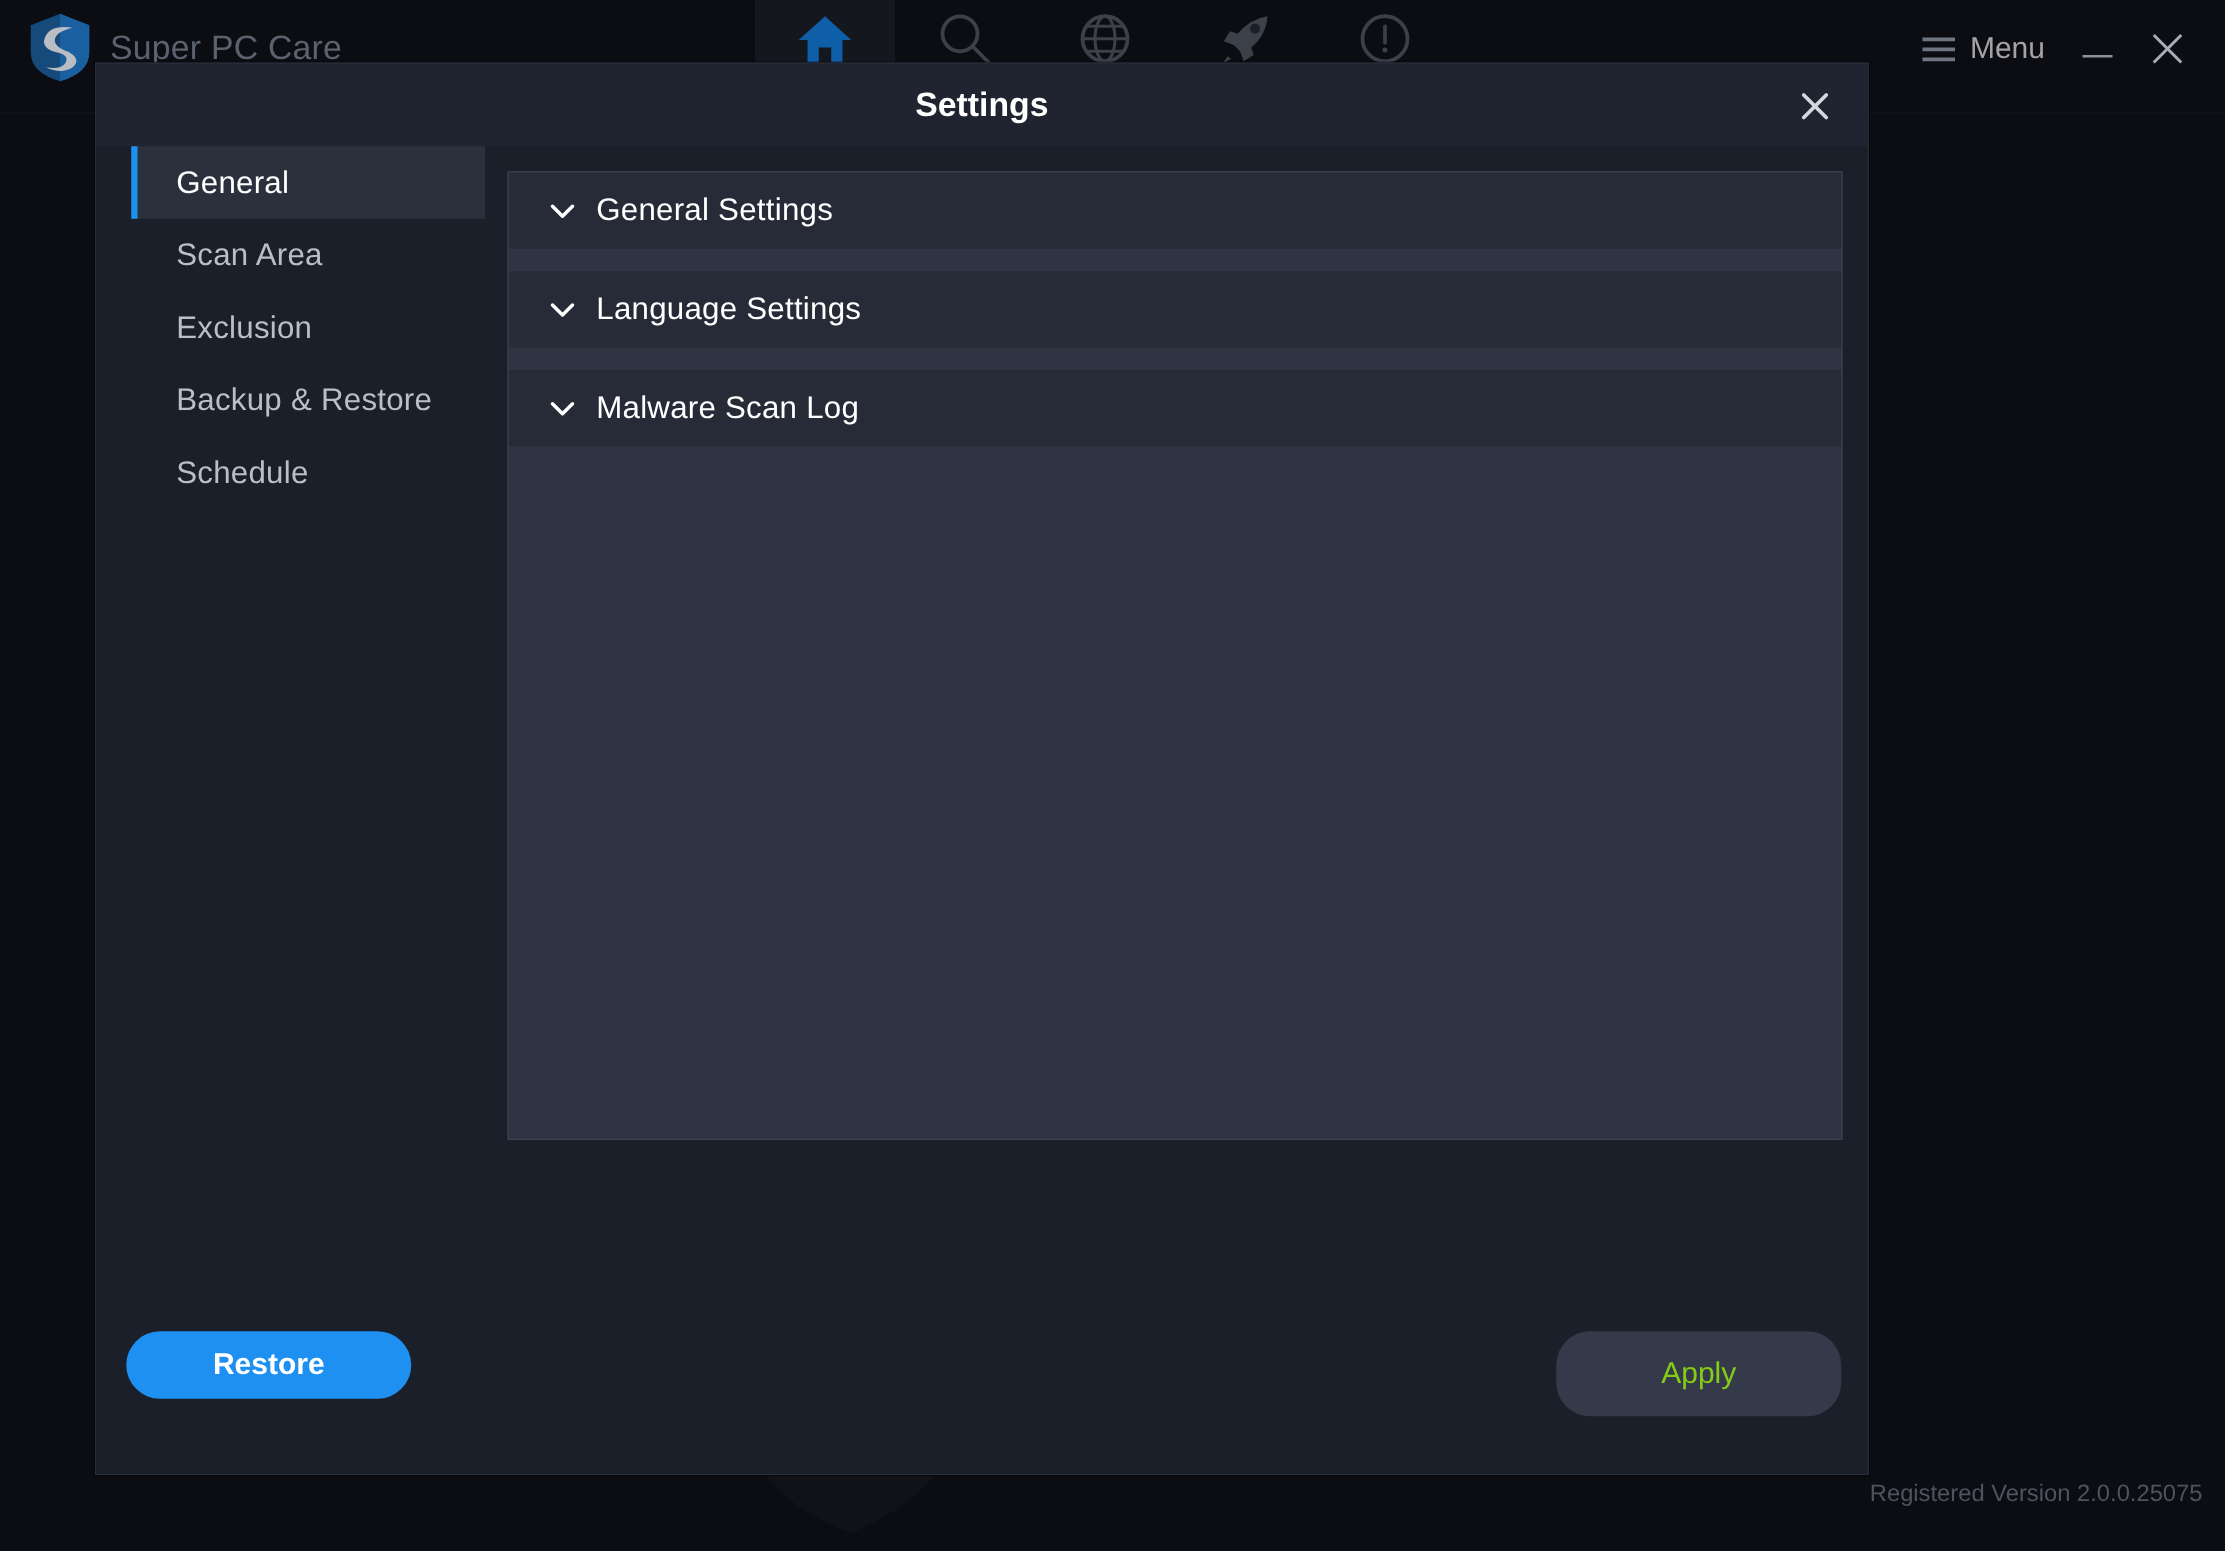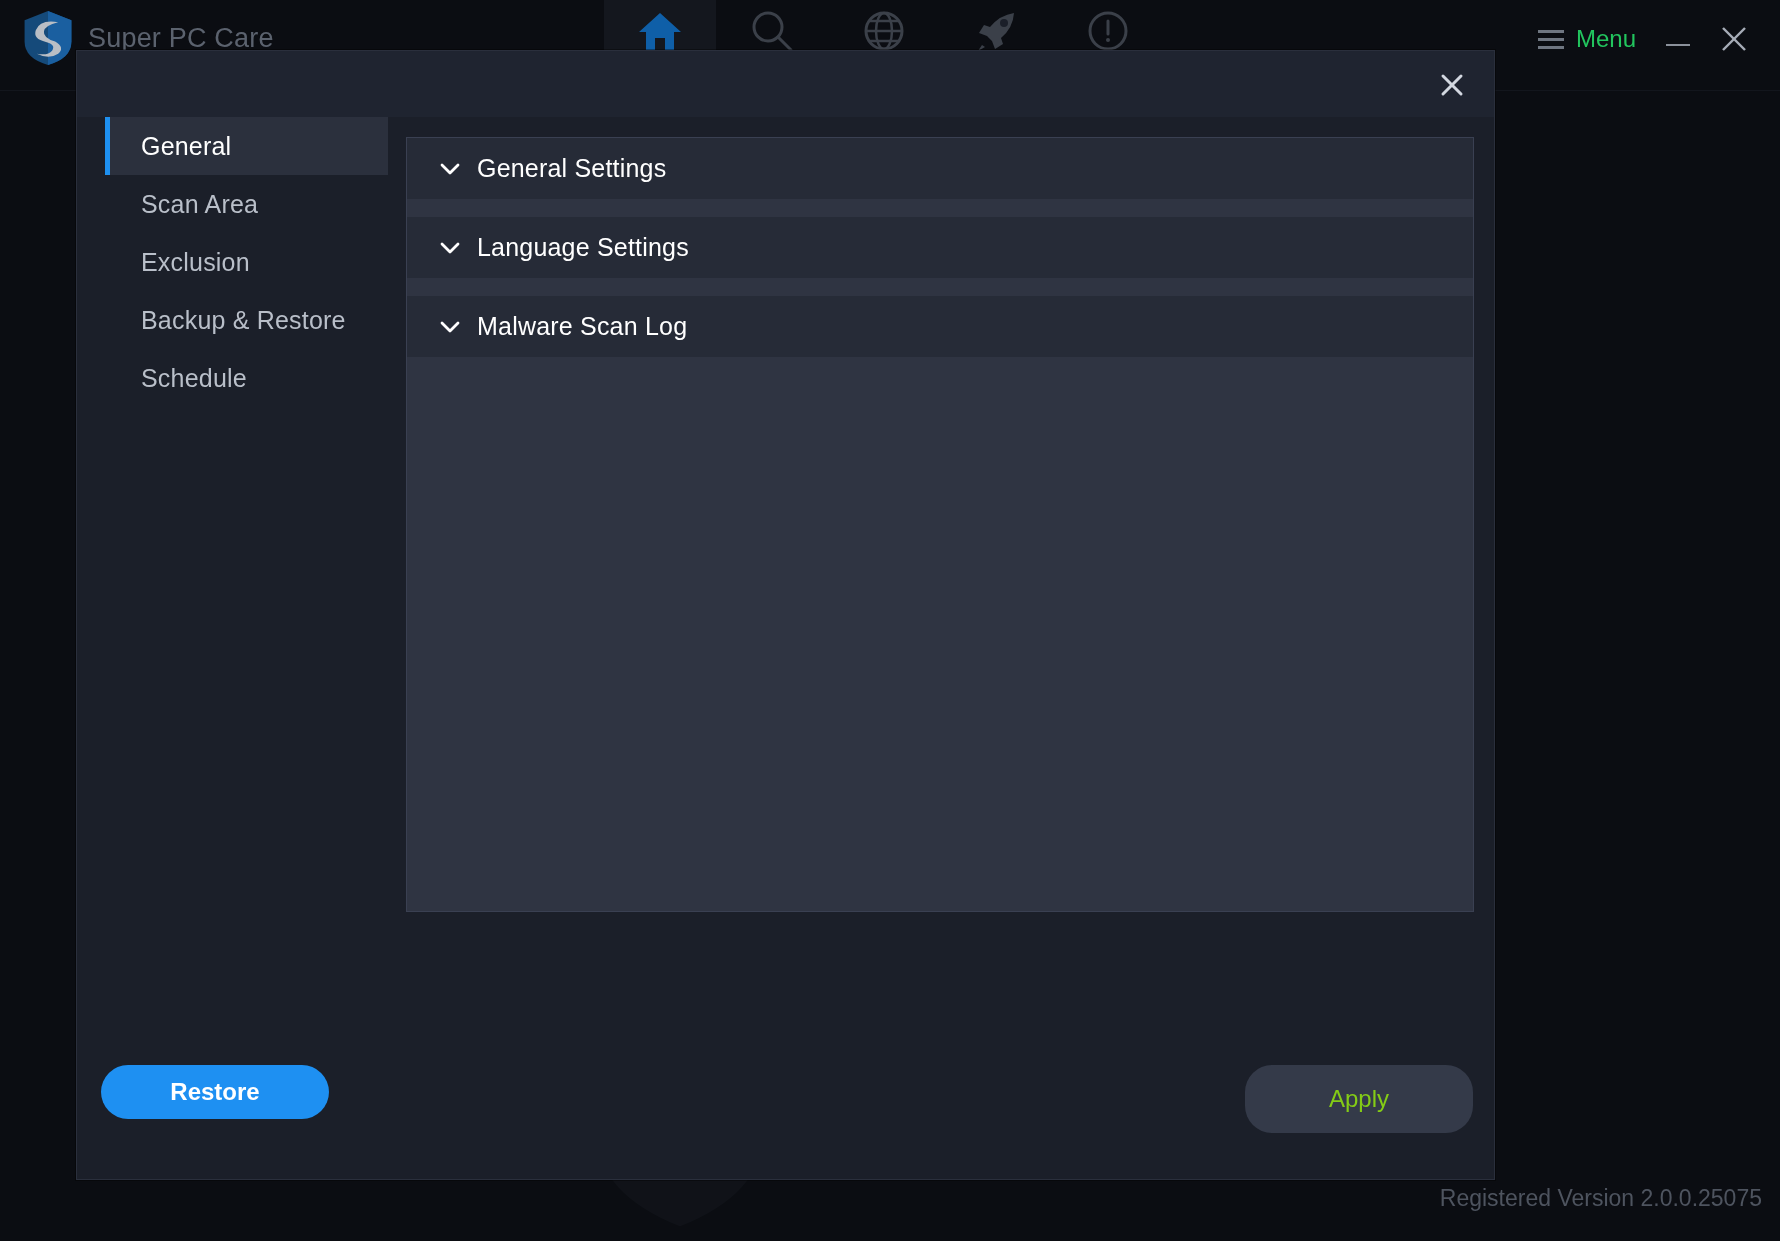--- a/index.html
+++ b/index.html
@@ -80,21 +80,21 @@
     right: 18px; top: 16px;
     display: flex;
     align-items: center;
     gap: 0px;
   }
   .menu-btn {
     display: flex;
     align-items: center;
     gap: 12px;
     padding: 6px 14px;
-    color: #22c55e;
+    color: #a3a3a3;
     font-size: 24px;
   }
   .hamburger { display: flex; flex-direction: column; gap: 5px; }
   .hamburger i {
     display: block;
     width: 26px; height: 3px;
     background: #6f7681;
   }
   .winbtn {
     width: 56px; height: 46px;
@@ -246,21 +246,21 @@
     border: none;
     font-family: "Liberation Sans", sans-serif;
   }
 
   
   #version {
     position: absolute;
     right: 18px;
     top: 1185px;
     color: #4e545f;
-    font-size: 23px;
+    font-size: 19px;
   }
 </style>
 </head>
 <body>
 
 <div id="app">
 
   <svg class="bg-watermark" viewBox="0 0 100 120">
     <path d="M50 2 L95 20 L95 68 Q95 100 50 118 Q5 100 5 68 L5 20 Z" fill="#8fa3bb"></path>
   </svg>
@@ -330,20 +330,21 @@
           <line x1="3" y1="3" x2="25" y2="25" stroke="#a7adb7" stroke-width="2.4"></line>
           <line x1="25" y1="3" x2="3" y2="25" stroke="#a7adb7" stroke-width="2.4"></line>
         </svg>
       </div>
     </div>
   </div>
 
   <div id="dialog">
 
     <div id="dialog-header">
+      <div id="dialog-title">Settings</div>
       <div id="dialog-close">
         <svg width="24" height="24" viewBox="0 0 24 24">
           <line x1="3" y1="3" x2="21" y2="21" stroke="#d3d8e0" stroke-width="3" stroke-linecap="round"></line>
           <line x1="21" y1="3" x2="3" y2="21" stroke="#d3d8e0" stroke-width="3" stroke-linecap="round"></line>
         </svg>
       </div>
     </div>
 
     <div id="dialog-body">
 

